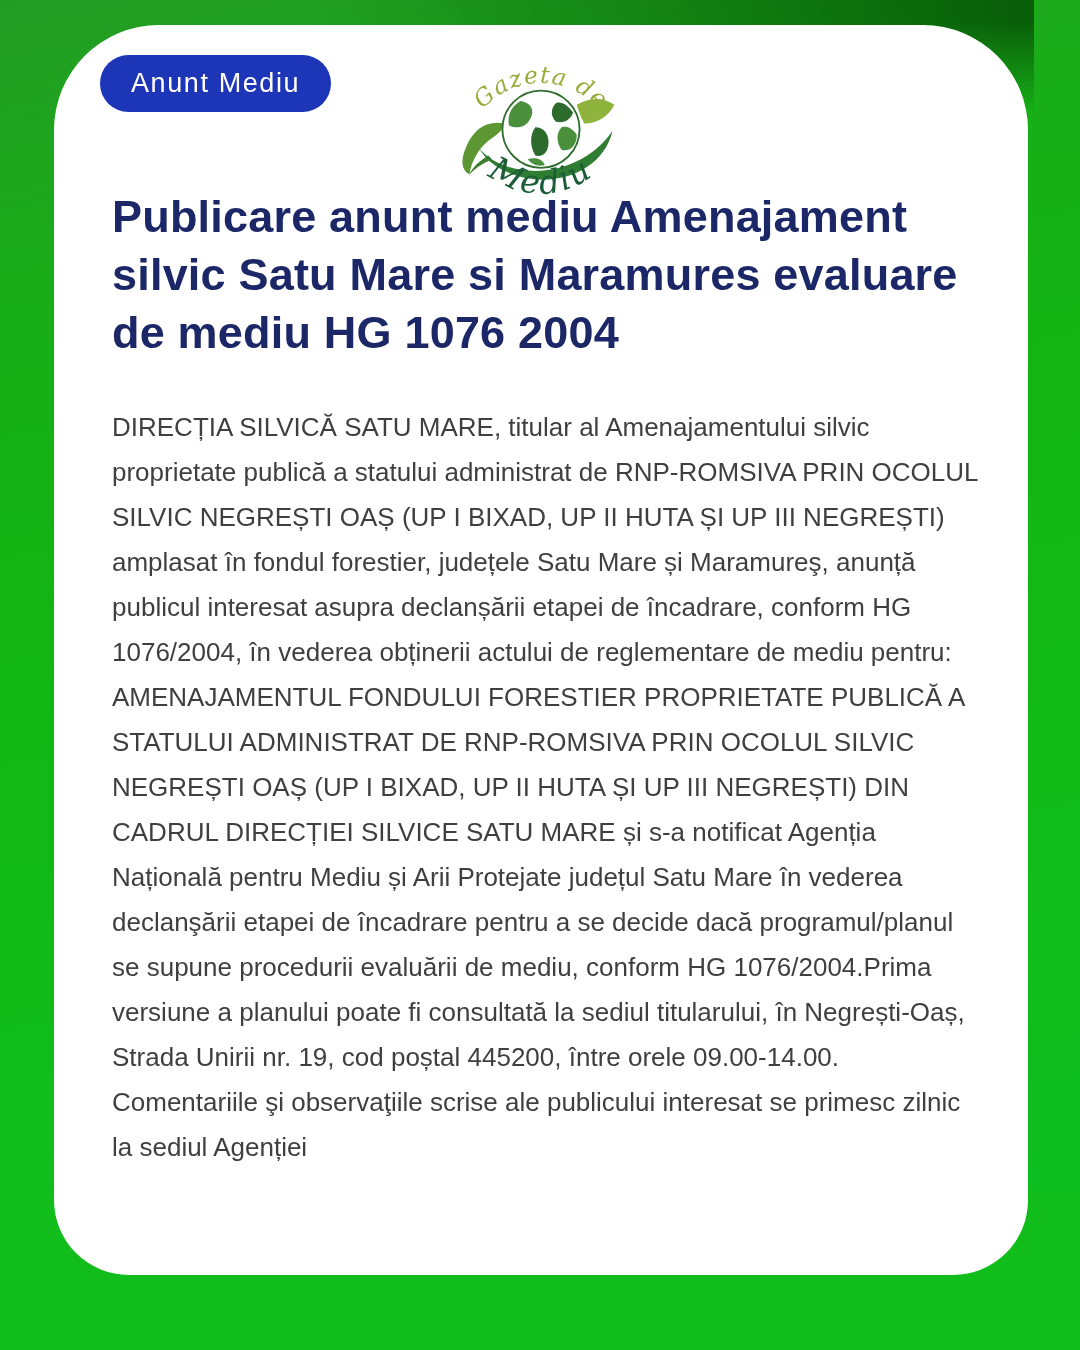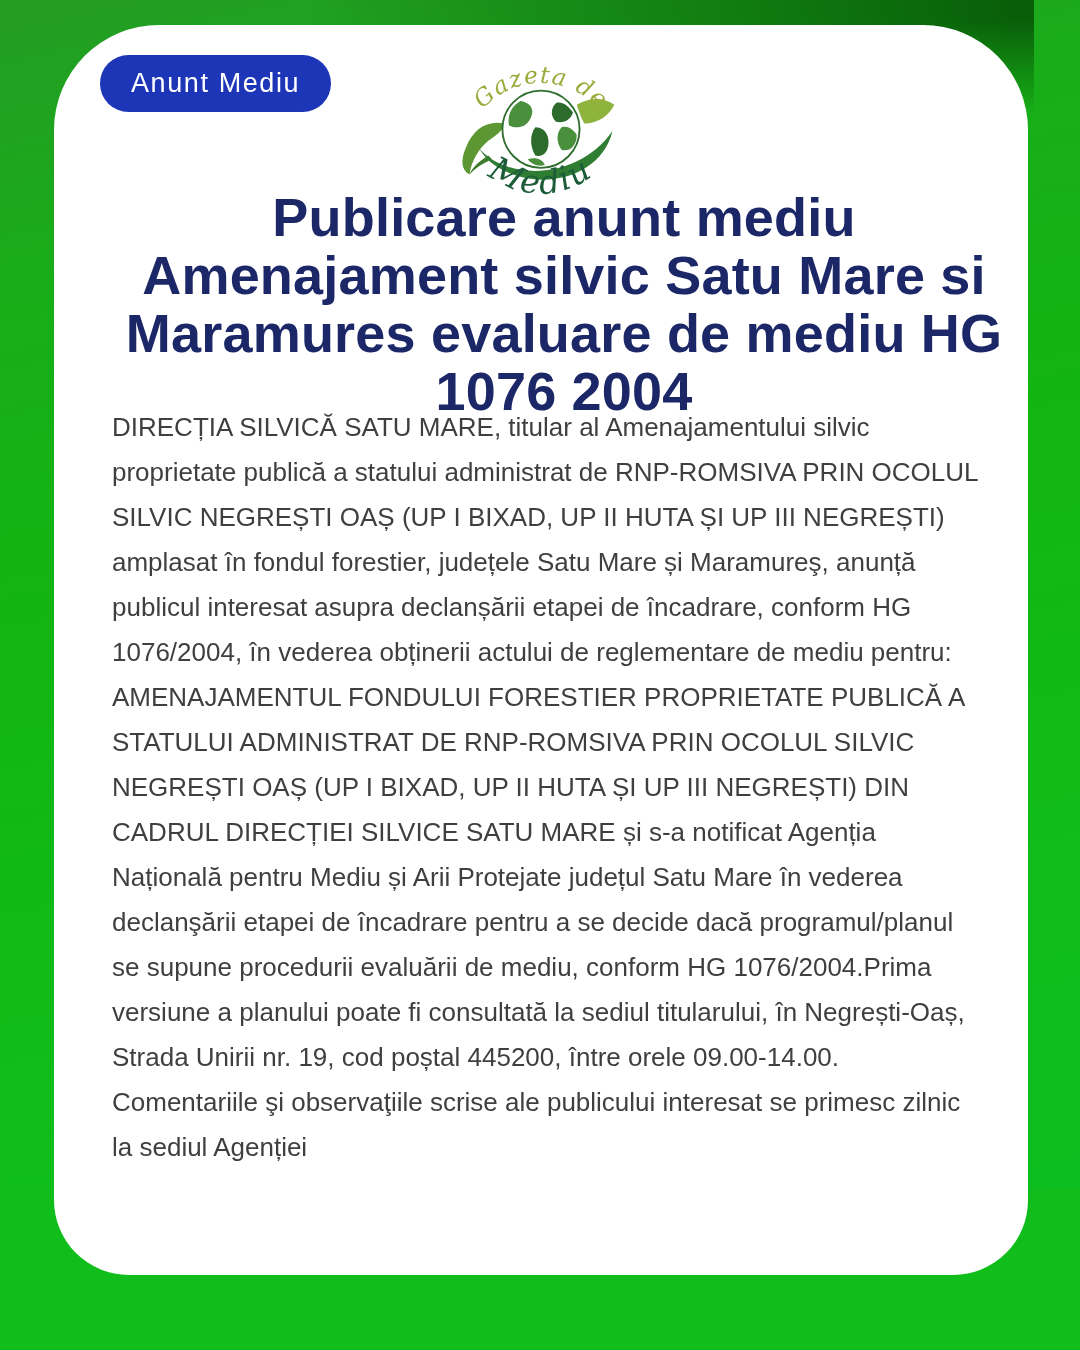--- a/index.html
+++ b/index.html
@@ -38,22 +38,22 @@
   .arc-top-text{
     font-family:"DejaVu Serif",serif;font-style:italic;
     font-size:25px;letter-spacing:1.5px;fill:#9aab3c;
   }
   .arc-bottom-text{
     font-family:"DejaVu Serif",serif;font-style:italic;
     font-size:35px;letter-spacing:2px;fill:#1c5c38;
   }
   .title{
     position:absolute;left:58px;top:163px;width:904px;margin:0;
-    font-size:54px;font-weight:700;line-height:58px;
-    color:#1c2768;letter-spacing:0.2px;text-align:center;
+    font-size:45px;font-weight:700;line-height:58px;
+    color:#1c2768;letter-spacing:0.2px;
   }
   .body-text{
     position:absolute;left:58px;top:380px;width:872px;margin:0;
     font-size:26px;line-height:45px;color:#3f3f3f;font-weight:400;
   }
 </style>
 </head>
 <body>
 
 <div class="canvas">

